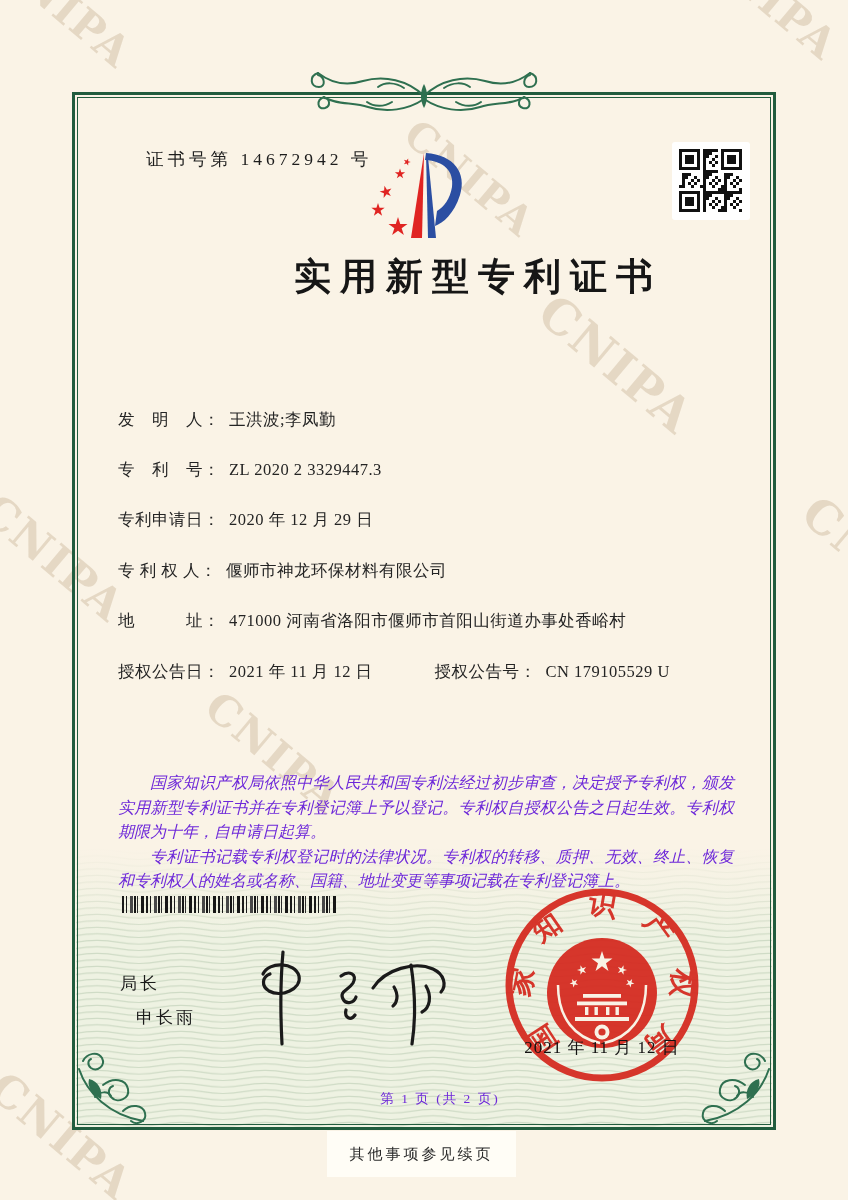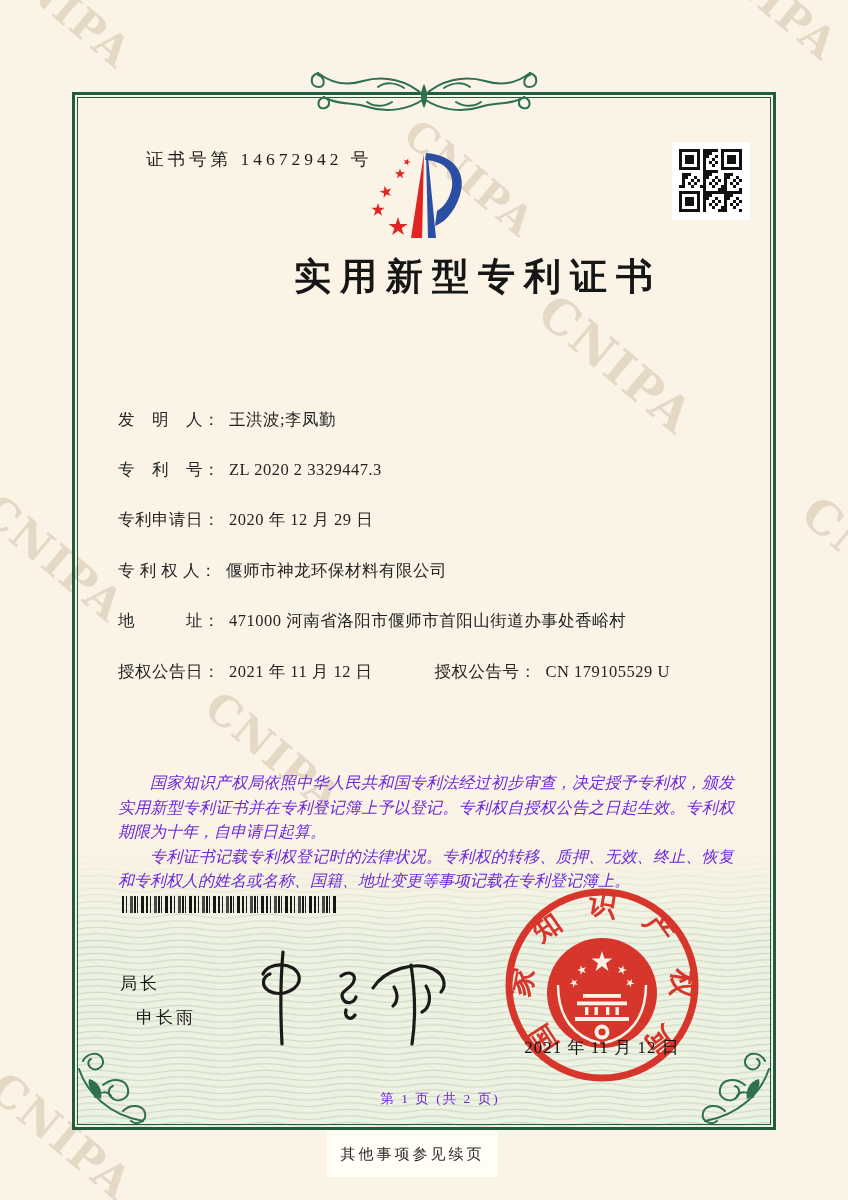--- a/index.html
+++ b/index.html
@@ -63,21 +63,21 @@
   }
   .officer-title{position:absolute; left:120px; top:972px; font-size:17px; letter-spacing:3px; color:#1b1b1b; z-index:4;}
   .officer-name{position:absolute; left:136px; top:1006px; font-size:17px; letter-spacing:3px; color:#1b1b1b; z-index:4;}
   .signature{position:absolute; left:245px; top:948px; z-index:4;}
   .seal{position:absolute; left:496px; top:879px; z-index:4; opacity:.93;}
   .seal-date{position:absolute; left:500px; top:1036px; width:204px; text-align:center;
     font-size:17px; letter-spacing:1px; color:#121212; z-index:5;}
   .page-info{position:absolute; left:72px; top:1090px; width:690px; text-align:center;
     font-size:13.5px; letter-spacing:2px; color:#6d28d9; z-index:4;margin-left:23px;}
   .note-box{
-    position:absolute; left:327px; top:1131px; width:171px; height:46px;
+    position:absolute; left:327px; top:1131px; width:189px; height:46px;
     background:#fffdf6; z-index:4; display:flex; align-items:center; justify-content:center;
     font-size:15px; letter-spacing:3px; color:#2a2a2a;
   }
 </style>
 </head>
 <body>
 
 <div class="page">
 
   <div class="wm" style="left:-18px; top:-14px; font-size:42px;">CNIPA</div>

